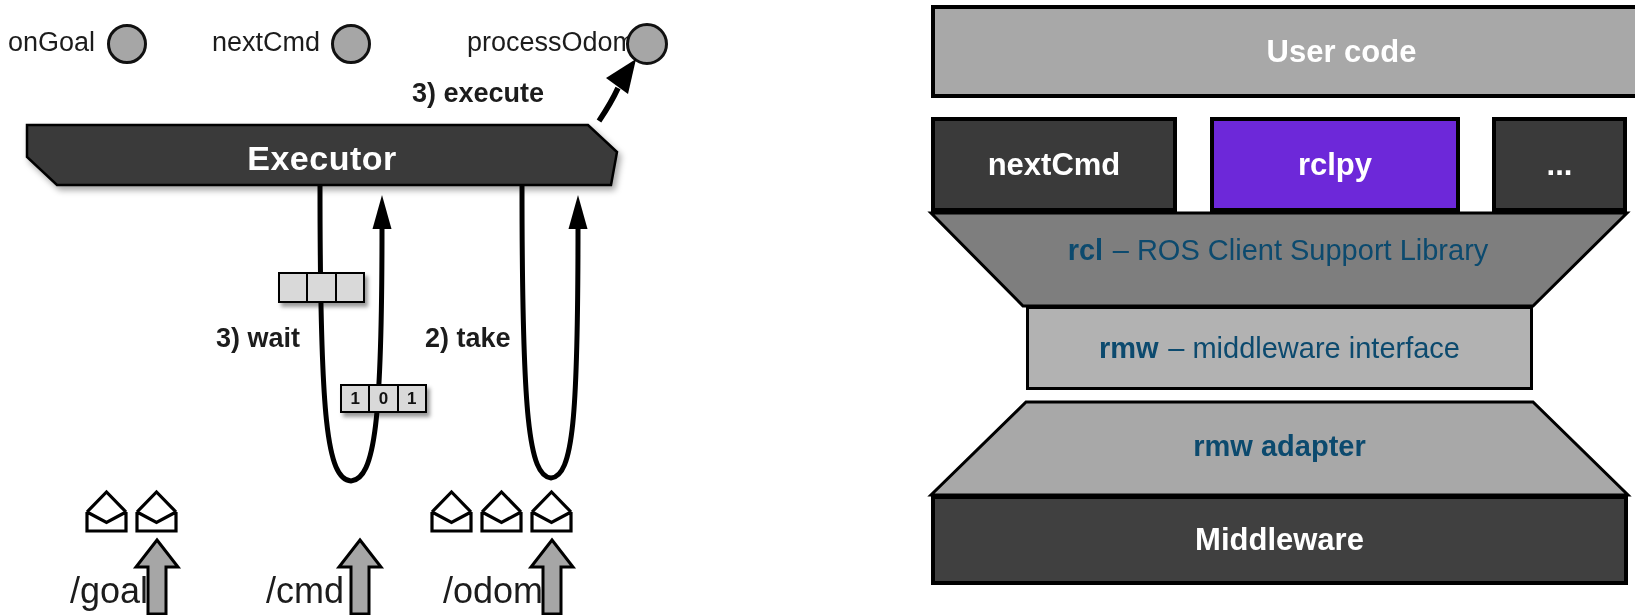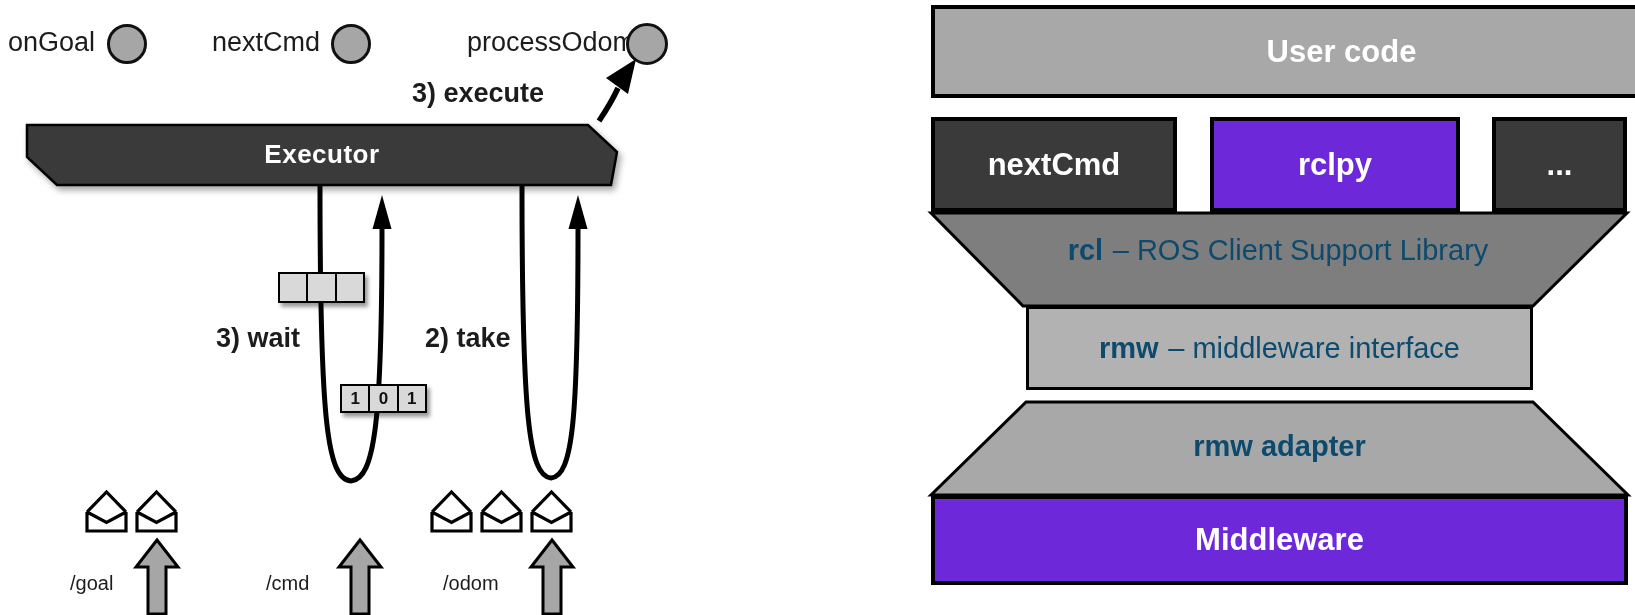--- a/index.html
+++ b/index.html
@@ -9,33 +9,33 @@
   }
   .abs{position:absolute;}
   .lbl{font-size:27px;line-height:1;white-space:nowrap;}
   .bold{font-weight:bold;}
   .circle{
     position:absolute;width:40px;height:40px;border-radius:50%;
     background:#a6a6a6;border:3.5px solid #111;box-sizing:border-box;
   }
   .executor-text{
     position:absolute;left:27px;top:139px;width:590px;text-align:center;
-    font-size:26px;font-weight:bold;color:#ffffff;letter-spacing:0.5px;
+    font-size:34px;font-weight:bold;color:#ffffff;letter-spacing:0.5px;
   }
   .queue{
     position:absolute;display:flex;
     box-shadow:3px 4px 4px rgba(0,0,0,0.40);
     background:#d9d9d9;border:2.5px solid #000;box-sizing:border-box;
   }
   .queue .cell{
     flex:1;border-right:2.5px solid #000;display:flex;align-items:center;justify-content:center;
     font-size:17px;font-weight:bold;color:#111;
   }
   .queue .cell:last-child{border-right:none;}
-  .topic-label{position:absolute;font-size:20px;line-height:1;white-space:nowrap;}
+  .topic-label{position:absolute;font-size:36px;line-height:1;white-space:nowrap;}
   .stack-box{
     position:absolute;box-sizing:border-box;border:4px solid #000;
     display:flex;align-items:center;justify-content:center;
     color:#ffffff;font-weight:bold;font-size:31px;
   }
   .stack-text{
     position:absolute;text-align:center;color:#0c4a6e;font-size:29px;line-height:1;white-space:nowrap;
   }
   .stack-text .rest{font-weight:normal;margin-left:0.33em;}
   svg{display:block;}
@@ -151,17 +151,17 @@
   </div>
 
   <div class="stack-box" style="left:1026px;top:306px;width:507px;height:84px;background:#b2b2b2;border-width:3.5px;font-weight:normal;">
     <span class="stack-text" style="position:static;">
       <span class="bold">rmw</span><span class="rest">– middleware interface</span>
     </span>
   </div>
 
   <div class="stack-text bold" style="left:931px;top:432px;width:697px;">rmw adapter</div>
 
-  <div class="stack-box" style="left:931px;top:495px;width:697px;height:90px;background:#6d28d9;">
+  <div class="stack-box" style="left:931px;top:495px;width:697px;height:90px;background:#404040;">
     <span>Middleware</span>
   </div>
 
 </div>
 
 </body></html>

